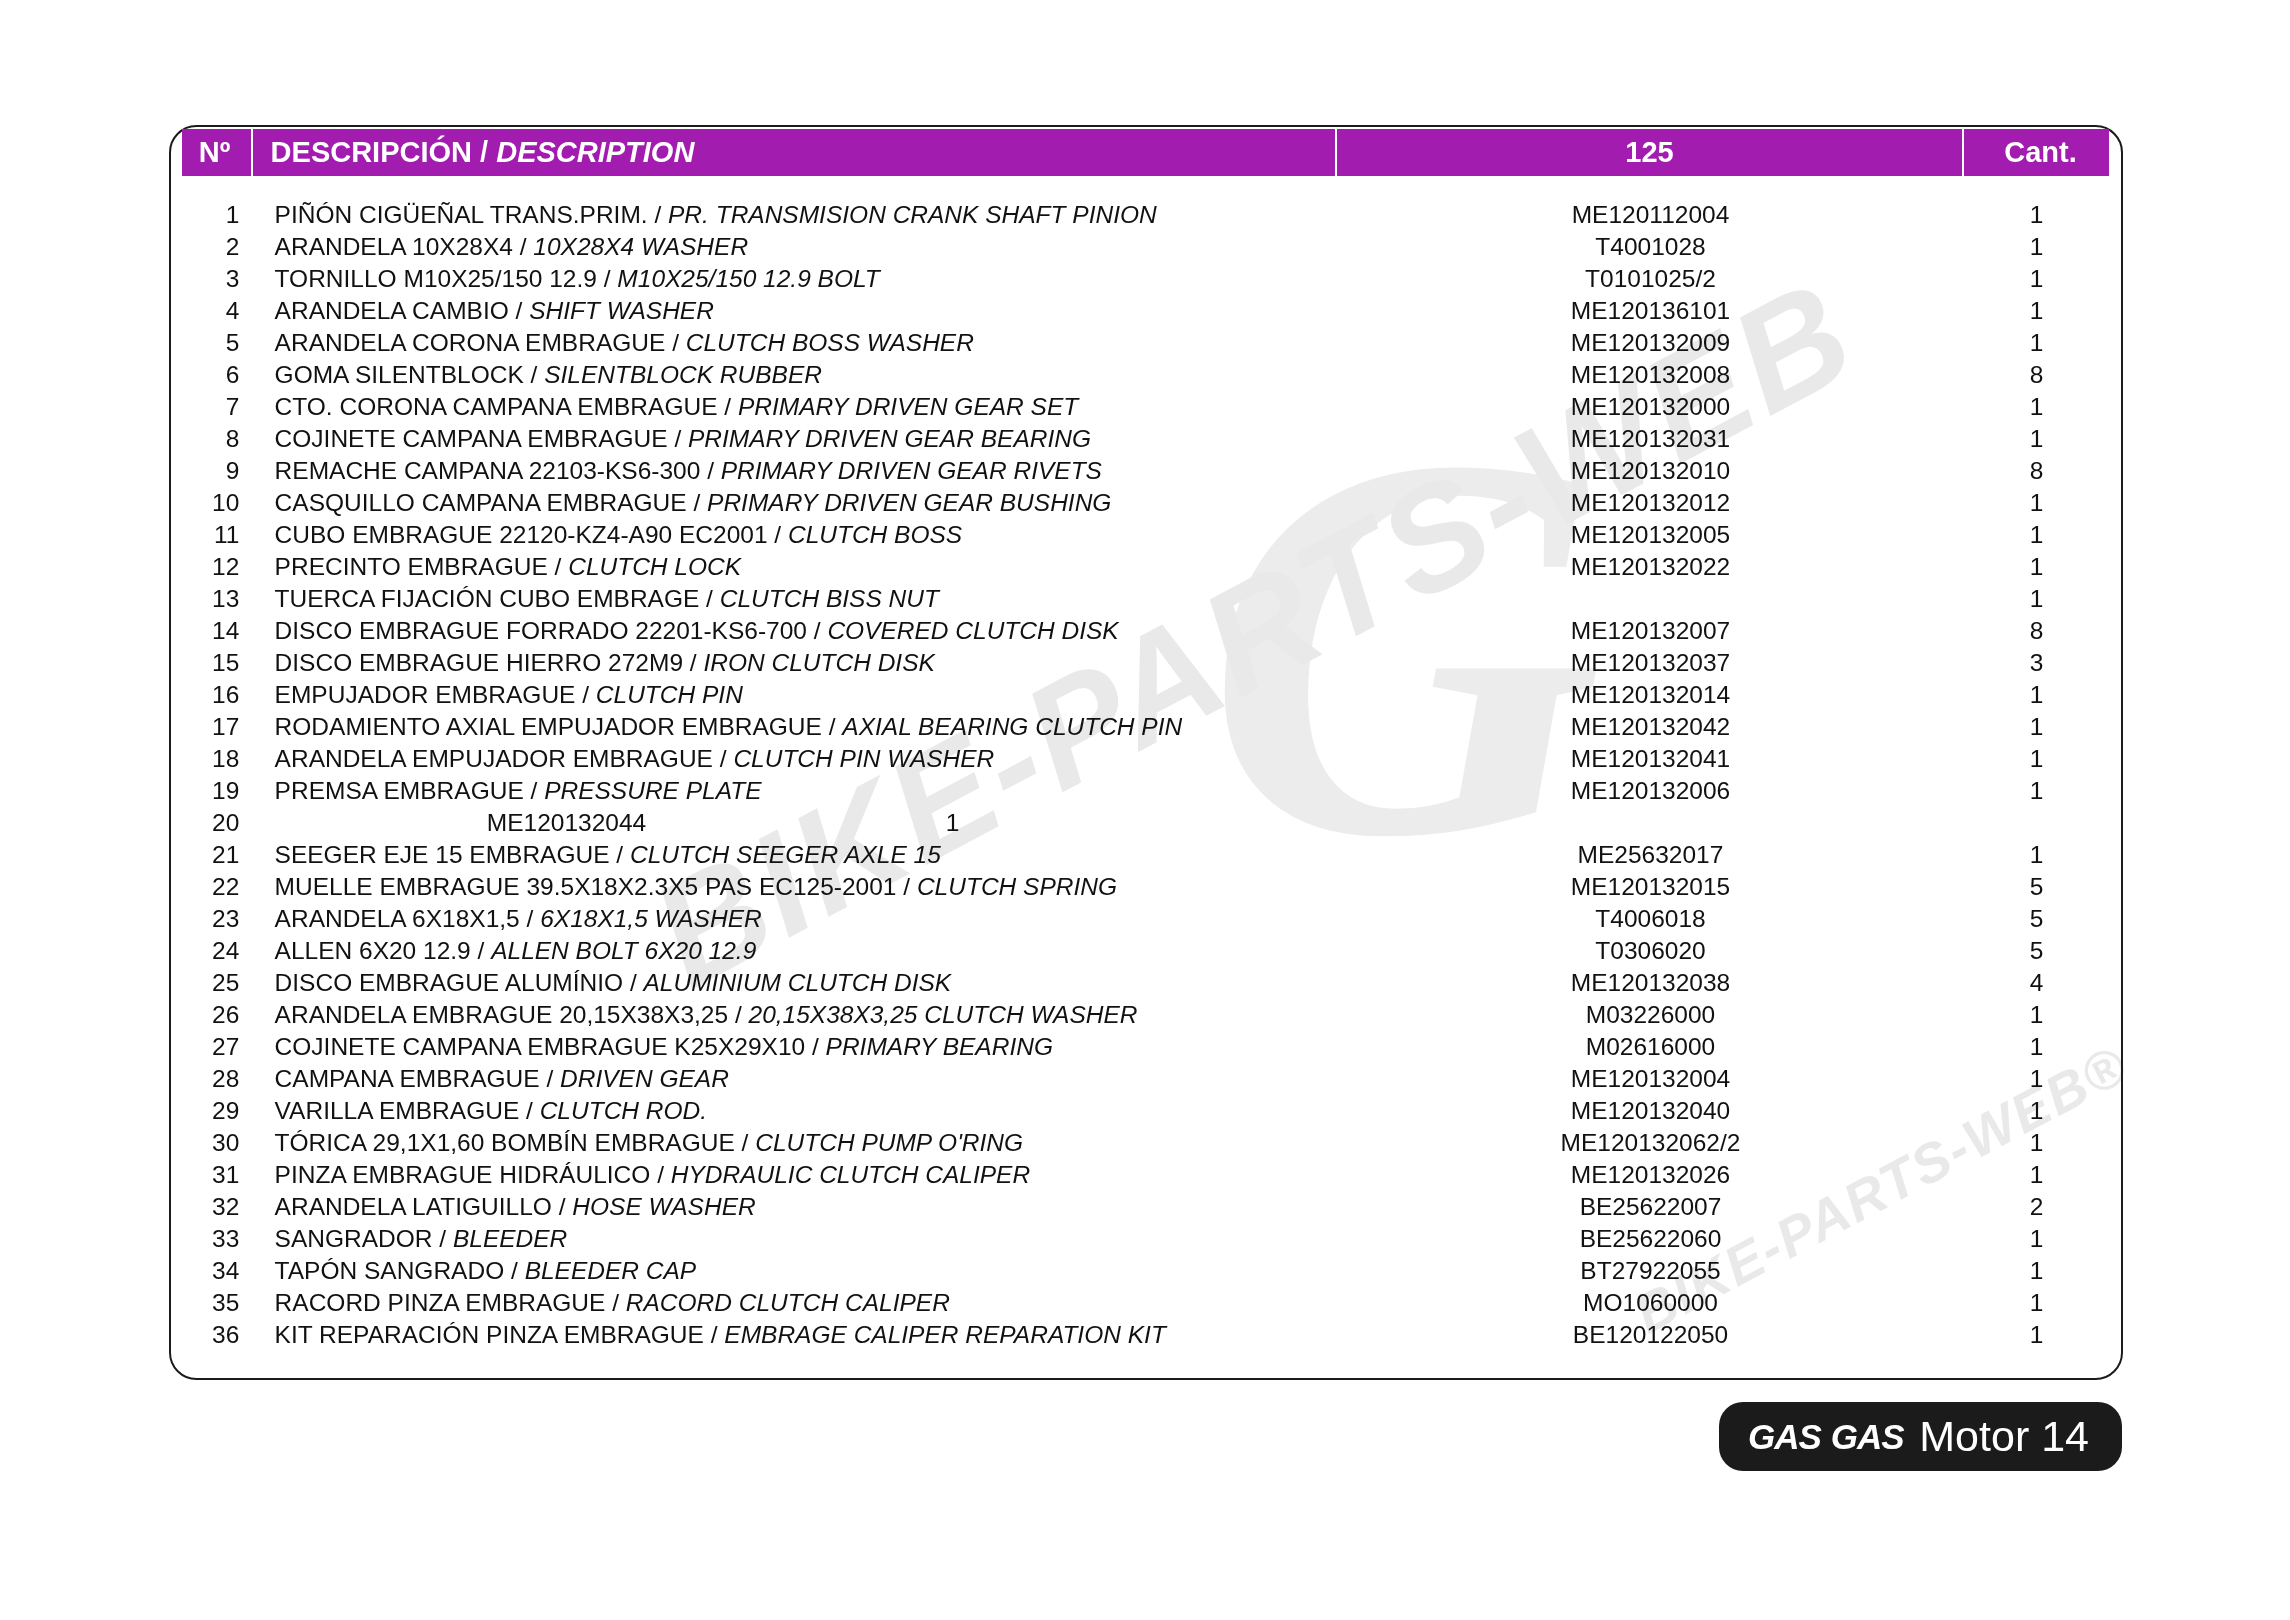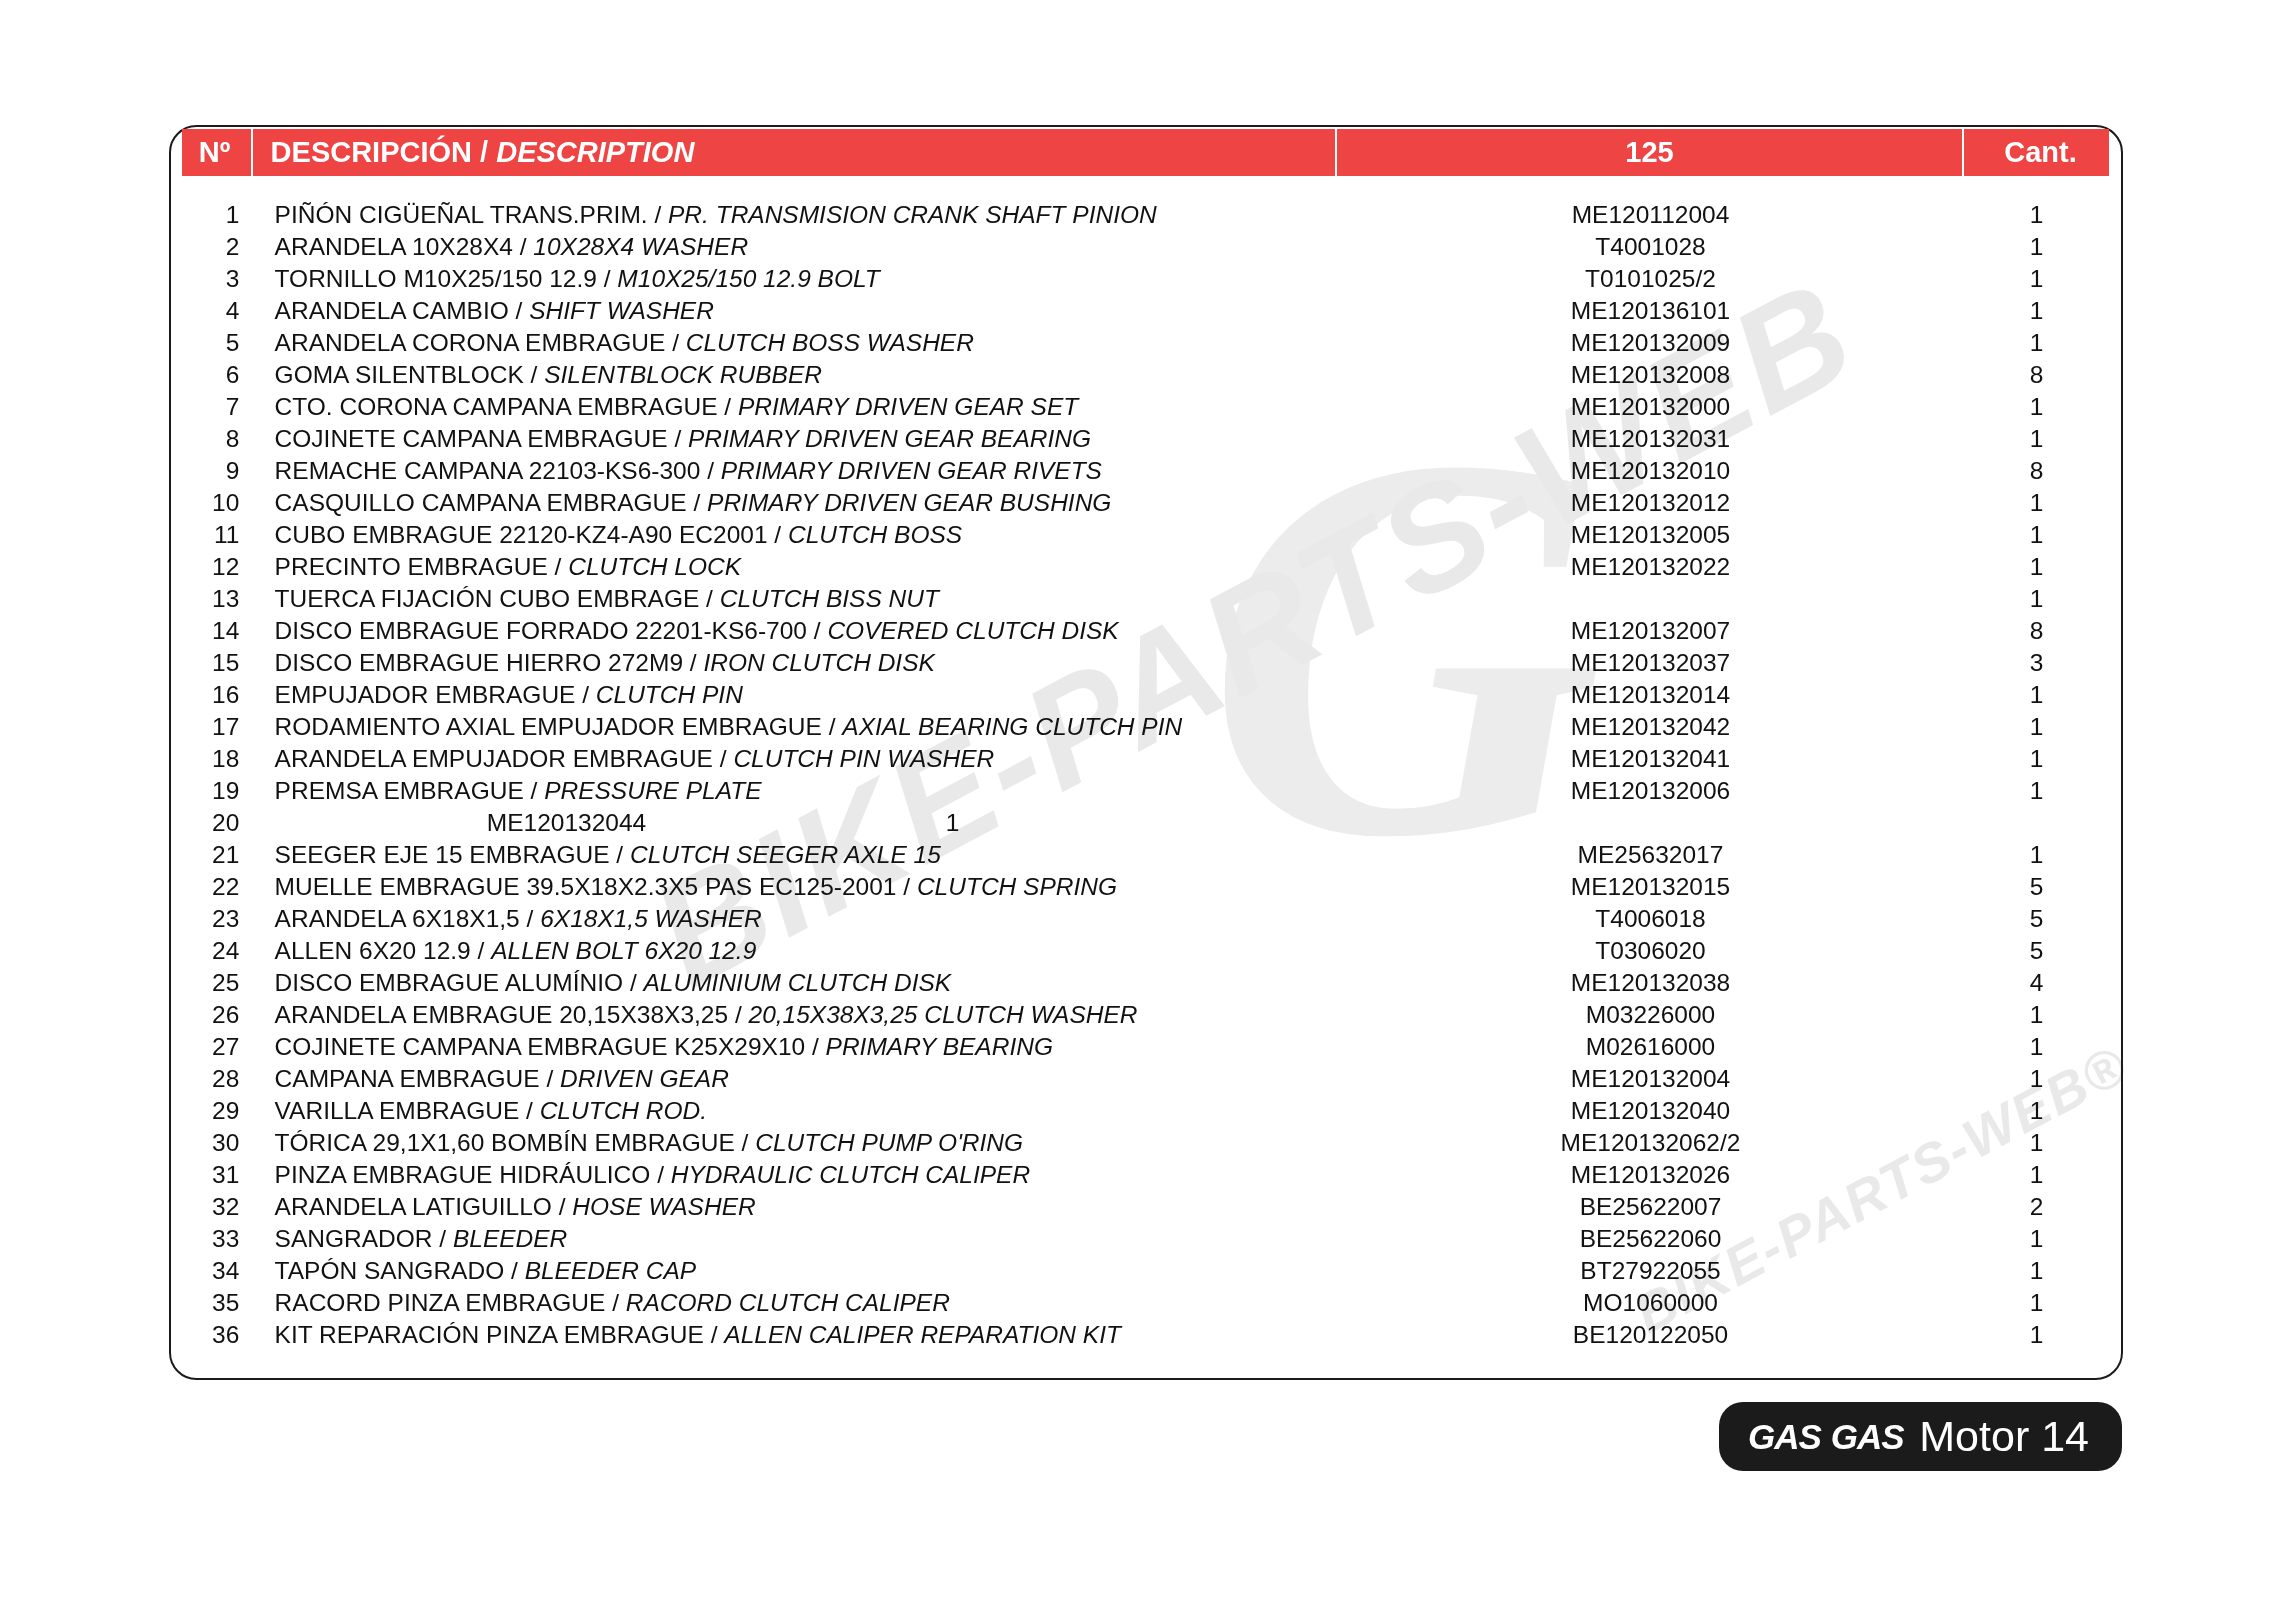--- a/index.html
+++ b/index.html
@@ -71,21 +71,21 @@
     box-sizing: border-box;
   }
 
   
   .header {
     position: absolute;
     left: 182px;
     top: 129px;
     width: 1927px;
     height: 47px;
-    background: #ef4444;
+    background: #a21caf;
     color: #ffffff;
     z-index: 3;
     display: flex;
     align-items: center;
     box-sizing: border-box;
     font-size: 29px;
     font-weight: bold;
   }
   .header .h-no {
     width: 71px;
@@ -425,21 +425,21 @@
       <div class="c-qty">1</div>
     </div>
     <div class="row">
       <div class="c-no">35</div>
       <div class="c-desc"><span class="es">RACORD PINZA EMBRAGUE</span><span class="sep"> / </span><span class="en">RACORD CLUTCH CALIPER</span></div>
       <div class="c-ref">MO1060000</div>
       <div class="c-qty">1</div>
     </div>
     <div class="row">
       <div class="c-no">36</div>
-      <div class="c-desc"><span class="es">KIT REPARACIÓN PINZA EMBRAGUE</span><span class="sep"> / </span><span class="en">ALLEN CALIPER REPARATION KIT</span></div>
+      <div class="c-desc"><span class="es">KIT REPARACIÓN PINZA EMBRAGUE</span><span class="sep"> / </span><span class="en">EMBRAGE CALIPER REPARATION KIT</span></div>
       <div class="c-ref">BE120122050</div>
       <div class="c-qty">1</div>
     </div>
   </div>
 
 <div class="footer-badge">
   <div class="gg">
     <span class="gg-word">GAS</span>
     <span class="gg-word">GAS</span>
   </div>

